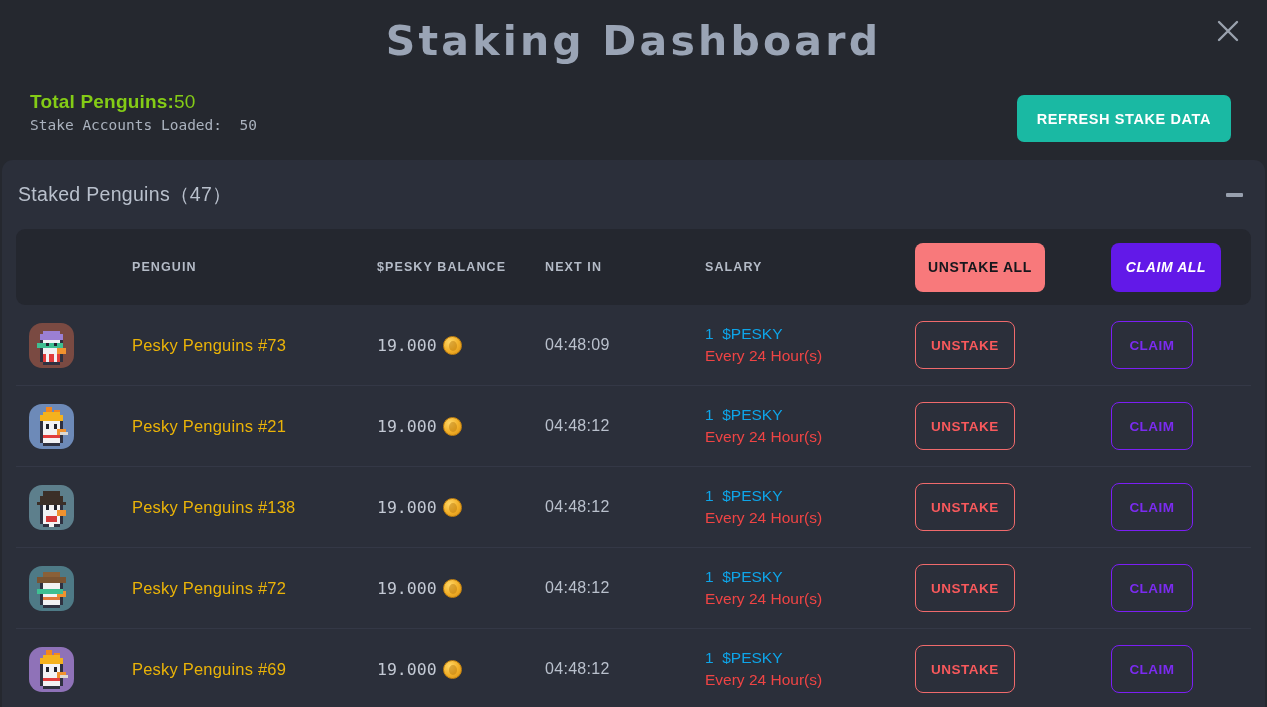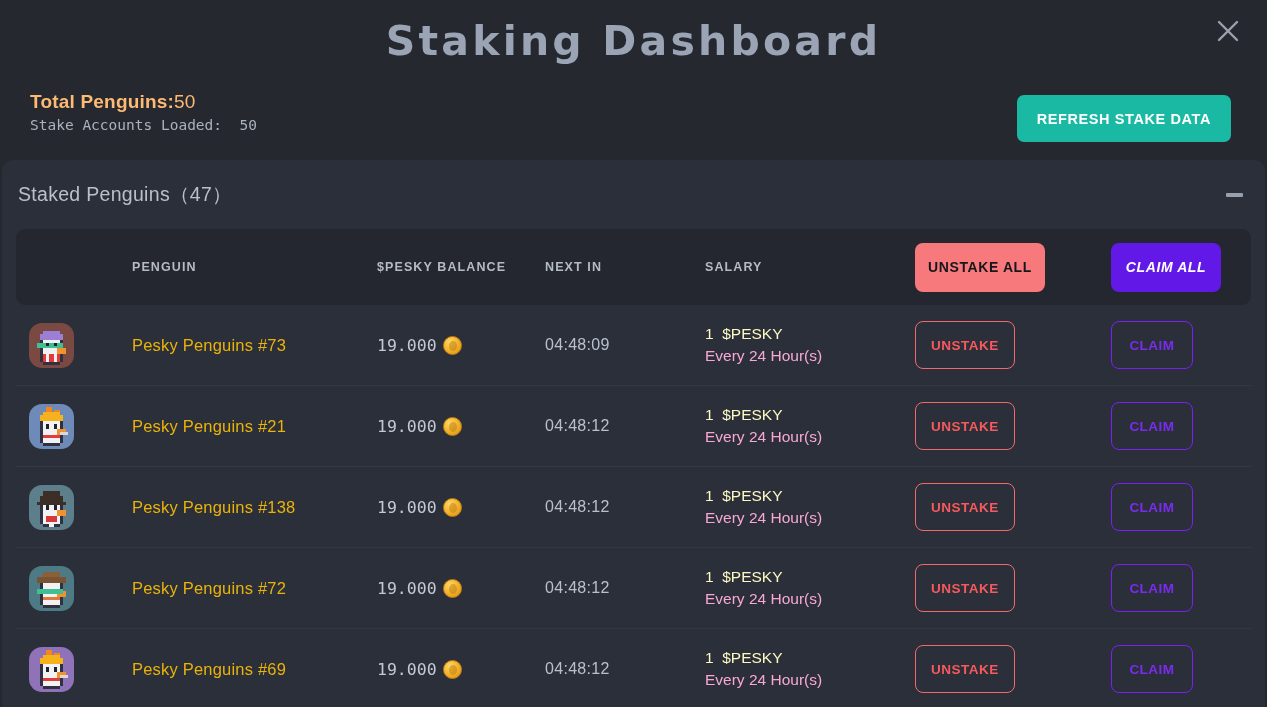--- a/index.html
+++ b/index.html
@@ -48,21 +48,21 @@
   }
 
   .stats {
     position: absolute;
     left: 30px;
     top: 91px;
   }
   .stat-total {
     font-size: 19px;
     font-weight: 700;
-    color: #fdba74;
+    color: #84cc16;
     letter-spacing: .2px;
     white-space: pre;
   }
   .stat-total .num { font-weight: 400; }
   .stat-loaded {
     margin-top: 4px;
     font-family: "DejaVu Sans Mono", monospace;
     font-size: 14.5px;
     color: #aab2be;
     white-space: pre;
@@ -195,27 +195,27 @@
   }
 
   .cell-next {
     font-size: 16px;
     color: #b9c0cc;
     letter-spacing: .3px;
   }
 
   .salary-top {
     font-size: 15.5px;
-    color: #fef9c3;
+    color: #0ea5e9;
     white-space: pre;
     margin-bottom: 4px;
   }
   .salary-sub {
     font-size: 15.5px;
-    color: #f9a8d4;
+    color: #ef4444;
   }
 
   .btn-unstake-all {
     background: #f8797b;
     color: #15171c;
     border: none;
     border-radius: 8px;
     height: 49px;
     width: 130px;
     font-size: 14px;

